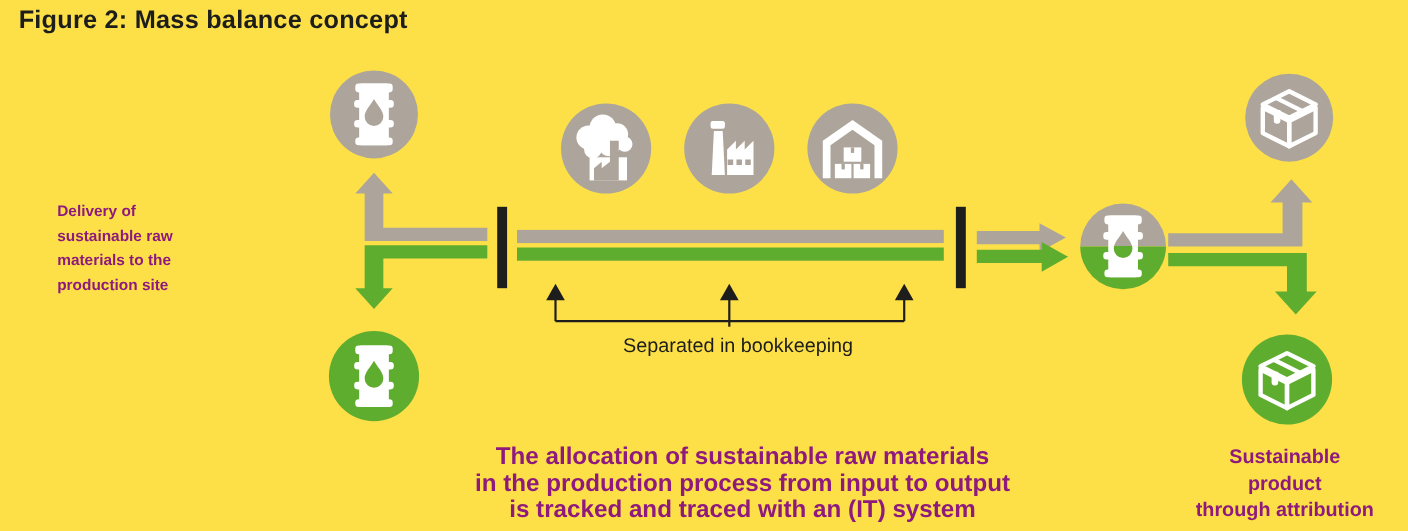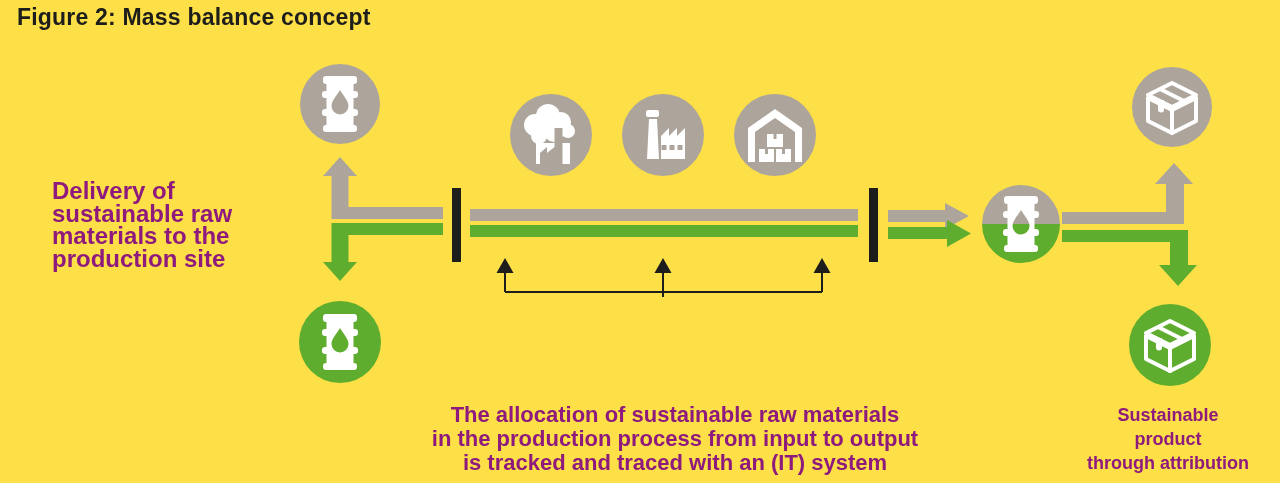--- a/index.html
+++ b/index.html
@@ -16,21 +16,21 @@
   .flow-svg{position:absolute;left:0;top:0;}
   .f-white{fill:#ffffff}
   .f-gray{fill:var(--gray)}
   .f-green{fill:var(--green)}
   .f-black{fill:var(--ink)}
   .txt{position:absolute;white-space:pre-line;}
   .title{
     left:17px;top:4px;font-size:23px;font-weight:bold;color:var(--ink);letter-spacing:.2px;
   }
   .delivery{
-    left:52px;top:180px;width:230px;font-size:24px;font-weight:bold;
+    left:52px;top:180px;width:230px;font-size:14px;font-weight:bold;
     color:var(--magenta);line-height:22.5px;
   }
   .bookkeeping{
     left:471px;top:304px;width:400px;text-align:center;font-size:18px;
     color:var(--ink);line-height:21px;
   }
   .allocation{
     left:375px;top:403px;width:600px;text-align:center;font-size:22px;font-weight:bold;
     color:var(--magenta);line-height:24px;
   }
@@ -187,20 +187,21 @@
         <use href="#cube"></use>
       </g>
     </g>
   </svg>
 
   <div class="txt title">Figure 2: Mass balance concept</div>
   <div class="txt delivery">Delivery of
 sustainable raw
 materials to the
 production site</div>
+  <div class="txt bookkeeping">Separated in bookkeeping</div>
   <div class="txt allocation">The allocation of sustainable raw materials
 in the production process from input to output
 is tracked and traced with an (IT) system</div>
   <div class="txt attribution">Sustainable
 product
 through attribution</div>
 
 </div>
 
 </body></html>

